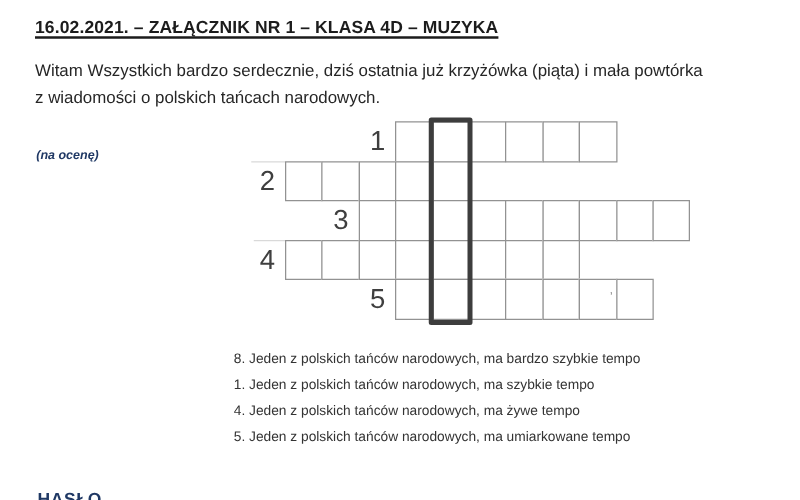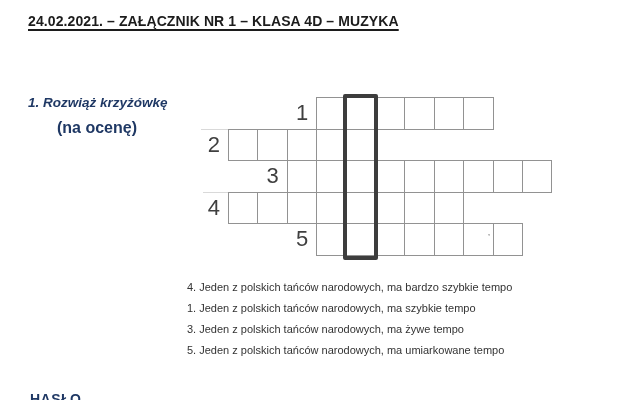--- a/index.html
+++ b/index.html
@@ -42,24 +42,25 @@
     left: 28px;
     top: 95px;
     font-size: 13.5px;
     font-weight: 700;
     font-style: italic;
     color: var(--navy, #1f3864);
     white-space: nowrap;
   }
   .task-subheading {
     position: absolute;
-    left: 57px;
+    left: 29px;
     top: 119px;
-    font-size: 16px;
+    font-size: 10px;
     font-weight: 700;
+    font-style: italic;
     color: var(--navy, #1f3864);
     white-space: nowrap;
   }
   .crossword { position: absolute; left: 0; top: 0; width: 640px; height: 270px; }
   .cw-cell {
     position: absolute;
     background: #ffffff;
     border: 1px solid var(--grid, #929292);
   }
   .cw-num {
@@ -102,24 +103,27 @@
     color: var(--navy, #1f3864);
     letter-spacing: 0.5px;
     white-space: nowrap;
   }
 </style>
 </head>
 <body>
 
 <div class="page">
 
-  <div class="doc-title">24.02.2021. – ZAŁĄCZNIK NR 1 – KLASA 4D – MUZYKA</div>
+  <div class="doc-title">16.02.2021. – ZAŁĄCZNIK NR 1 – KLASA 4D – MUZYKA</div>
 
+  <div class="intro">
+    <div>Witam Wszystkich bardzo serdecznie, dziś ostatnia już krzyżówka (piąta) i mała powtórka</div>
+    <div>z wiadomości o polskich tańcach narodowych.</div>
+  </div>
 
-  <div class="task-heading">1. Rozwiąż krzyżówkę</div>
   <div class="task-subheading">(na ocenę)</div>
 
   <div class="crossword" id="crossword">
       <div class="cw-num" style="left: 282.2px; top: 101px;">1</div>
       <div class="cw-cell" style="left: 316.2px; top: 97px; width: 30.4px; height: 32.6px;"></div>
       <div class="cw-cell" style="left: 345.6px; top: 97px; width: 30.4px; height: 32.6px;"></div>
       <div class="cw-cell" style="left: 375px; top: 97px; width: 30.4px; height: 32.6px;"></div>
       <div class="cw-cell" style="left: 404.4px; top: 97px; width: 30.4px; height: 32.6px;"></div>
       <div class="cw-cell" style="left: 433.8px; top: 97px; width: 30.4px; height: 32.6px;"></div>
       <div class="cw-cell" style="left: 463.2px; top: 97px; width: 30.4px; height: 32.6px;"></div>
@@ -156,21 +160,21 @@
       <div class="cw-cell" style="left: 433.8px; top: 223.4px; width: 30.4px; height: 32.6px;"></div>
       <div class="cw-cell" style="left: 463.2px; top: 223.4px; width: 30.4px; height: 32.6px;"></div>
       <div class="cw-cell" style="left: 492.6px; top: 223.4px; width: 30.4px; height: 32.6px;"></div>
       <div class="cw-artifact" style="left: 201px; top: 128.6px; width: 27px;"></div>
       <div class="cw-artifact" style="left: 203px; top: 191.8px; width: 25px;"></div>
       <div class="cw-speck" style="left: 488px; top: 232px;">’</div>
       <div class="cw-highlight" style="left: 343.1px; top: 94px; width: 35.4px; height: 166px;"></div>
     </div>
 
   <div class="clues" id="clues">
-      <div class="clue">4. Jeden z polskich tańców narodowych, ma bardzo szybkie tempo</div>
+      <div class="clue">8. Jeden z polskich tańców narodowych, ma bardzo szybkie tempo</div>
       <div class="clue">1. Jeden z polskich tańców narodowych, ma szybkie tempo</div>
-      <div class="clue">3. Jeden z polskich tańców narodowych, ma żywe tempo</div>
+      <div class="clue">4. Jeden z polskich tańców narodowych, ma żywe tempo</div>
       <div class="clue">5. Jeden z polskich tańców narodowych, ma umiarkowane tempo</div>
     </div>
 
   <div class="haslo">HASŁO</div>
 
 </div>
 
 </body></html>

